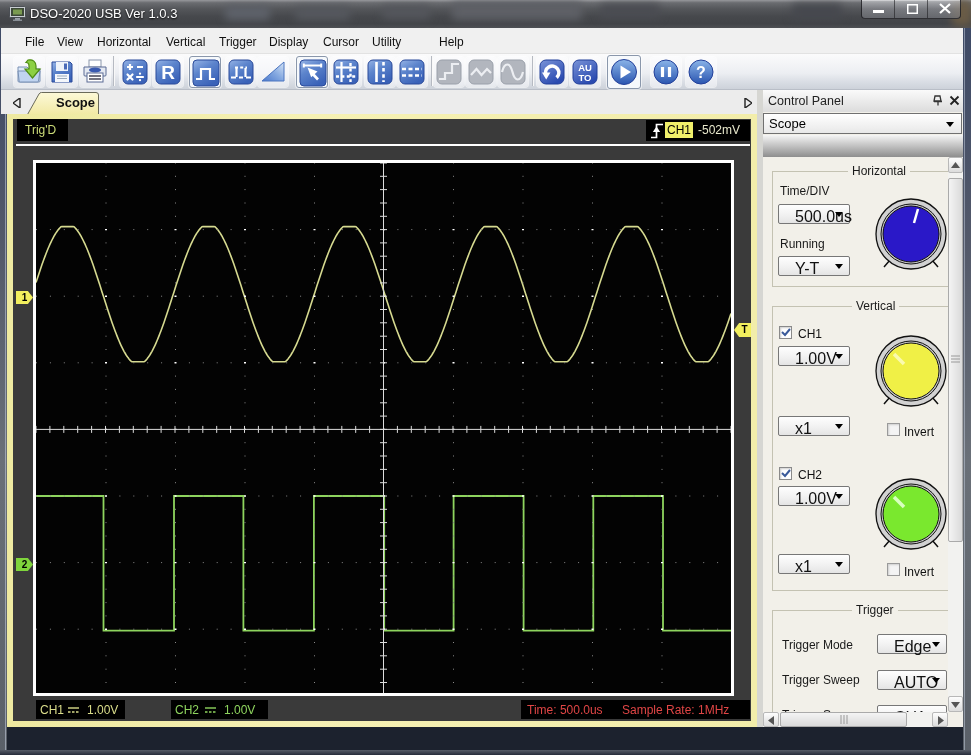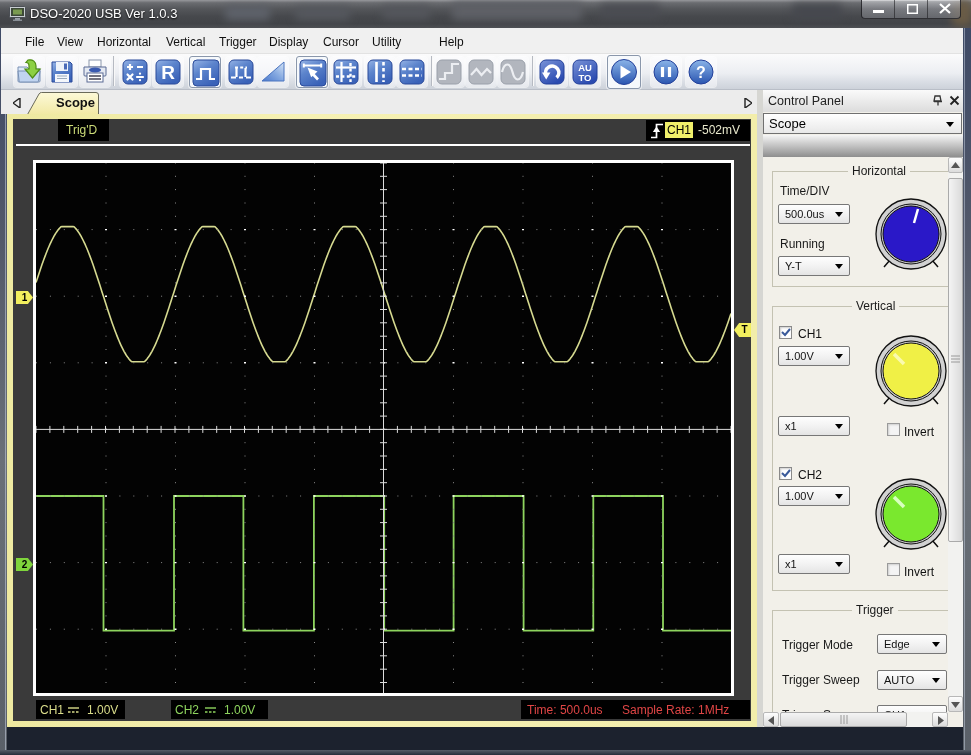--- a/index.html
+++ b/index.html
@@ -44,21 +44,21 @@
 
 .binfo{position:absolute;background:#000;font-size:12px;}
 
 .split{left:757px;top:90px;width:6px;height:637px;background:#d6d6d2;}
 
 .cpanel{left:763px;top:90px;width:200px;height:637px;background:#f2f0e9;}
 .cphead{position:absolute;left:0;top:0;width:200px;height:22px;background:linear-gradient(#fafafa,#dcdcdc);}
 .cpdd{position:absolute;left:0;top:23px;width:199px;height:21px;background:linear-gradient(#fff,#e8e8e8);border:1px solid #707070;}
 .band{position:absolute;left:0;top:45px;width:200px;height:22px;background:linear-gradient(#f5f5f5,#8e8e8e);}
 .glabel{position:absolute;font-size:12px;color:#1a1a1a;}
-.combo{position:absolute;height:20px;background:linear-gradient(#fefefe,#f0f0f0 60%,#e4e4e4);border:1px solid #777;border-radius:2px;font-size:11px;color:#111;padding:3px 0 0 6px;}
+.combo{position:absolute;height:20px;background:linear-gradient(#fefefe,#f0f0f0 60%,#e4e4e4);border:1px solid #777;border-radius:2px;font-size:16px;color:#111;padding:3px 0 0 16px;}
 .combo u{position:absolute;right:6px;top:7px;width:0;height:0;border:4px solid transparent;border-top:5px solid #000;text-decoration:none;}
 .gbox{position:absolute;border:1px solid #c4c2b2;border-right:none;}
 .gtitle{position:absolute;background:#f2f0e9;padding:0 4px;font-size:12px;color:#1a1a1a;}
 .cb{position:absolute;width:13px;height:13px;background:#fff;border:1px solid #8a8a8a;box-shadow:inset 1px 1px 2px #cfcfcf;}
 .cbl{position:absolute;font-size:12px;color:#111;}
 
 .sbar{left:1px;top:727px;width:962px;height:23px;background:linear-gradient(#f6f6f6,#e9e9e9);border-top:1px solid #cfcfcf;font-size:13px;color:#111;}
 </style>
 </head>
 <body>
@@ -293,21 +293,21 @@
         <path d="M0.5,22.5 L12,2 Q12.8,0.5 14.5,0.5 H69 Q71.5,0.5 71.5,3 V22.5 Z" fill="url(#tabg)" stroke="#6a6a5a"></path>
       </svg>
  <div class="tabtxt">Scope</div>
  <svg class="navarr" style="left:743px;top:8px" width="8" height="10">
         <polygon points="1,0 1,10 8,5" fill="none" stroke="#222" stroke-width="1.4"></polygon>
       </svg>
 </div>
 
 <div class="abs dock">
       <div class="dockin">
- <div class="hbox" style="left:4px;top:0;width:51px;height:22px;margin-left:41px;">
+ <div class="hbox" style="left:4px;top:0;width:51px;height:22px;">
           <span style="position:absolute;left:8px;top:4px;">Trig'D</span>
         </div>
  <div class="hbox" style="left:633px;top:1px;width:104px;height:21px;">
    <svg style="position:absolute;left:4px;top:1px" width="15" height="19">
             <path d="M1,16.5 H6.5 V3.5 H13" stroke="#fff" stroke-width="1.7" fill="none"></path>
             <polygon points="6.5,5.5 2.8,11 10.2,11" fill="#fff"></polygon>
           </svg>
    <span style="position:absolute;left:19px;top:2px;width:28px;height:16px;background:#f0ef6a;color:#000;text-align:center;font-size:12px;line-height:16px;">CH1</span>
    <span style="position:absolute;left:52px;top:3px;color:#e8e8cc;">-502mV</span>
  </div>

